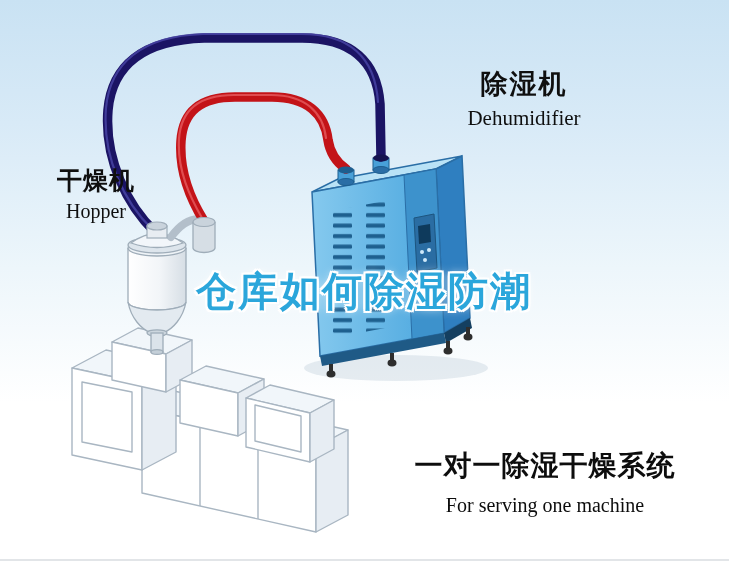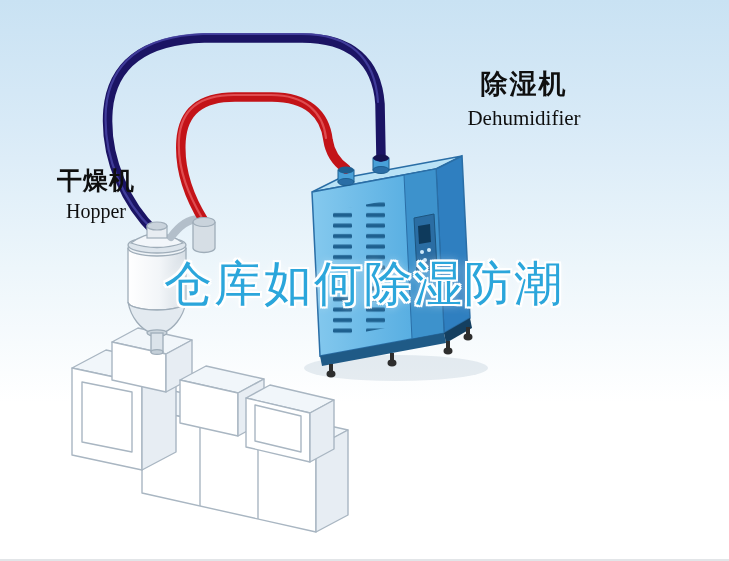--- a/index.html
+++ b/index.html
@@ -14,22 +14,22 @@
   .label { position:absolute; text-align:center; color:#0f0f0f; }
   .label .cn { font-weight:bold; }
   .serif { font-family:"Liberation Serif",serif; }
   .hopper-label { left:38px; top:164px; width:116px; }
   .hopper-label .cn { font-size:25px; letter-spacing:1px; }
   .hopper-label .en { font-size:20px; margin-top:3px; }
   .dehu-label { left:446px; top:66px; width:156px; }
   .dehu-label .cn { font-size:27px; letter-spacing:2px; }
   .dehu-label .en { font-size:21px; margin-top:4px; }
   .watermark {
-    position:absolute; left:108px; top:252px; width:512px; text-align:center;
-    font-size:48px; font-weight:normal; color:#2ba6db; letter-spacing:2px;
+    position:absolute; left:108px; top:264px; width:512px; text-align:center;
+    font-size:40px; font-weight:bold; color:#2ba6db; letter-spacing:2px;
     text-shadow: 2px 0 0 #fff, -2px 0 0 #fff, 0 2px 0 #fff, 0 -2px 0 #fff,
       2px 2px 0 #fff, -2px 2px 0 #fff, 2px -2px 0 #fff, -2px -2px 0 #fff,
       0 0 10px rgba(255,255,255,.85);
   }
   .caption { position:absolute; left:394px; top:447px; width:302px; text-align:center; color:#0d0d0d; }
   .caption .cn { font-size:28px; font-weight:bold; letter-spacing:1px; }
   .caption .en { font-size:20px; margin-top:9px; }
 </style>
 </head>
 <body>
@@ -147,14 +147,18 @@
     <div class="en serif">Dehumidifier</div>
   </div>
 
   <div class="label hopper-label">
     <div class="cn">干燥机</div>
     <div class="en serif">Hopper</div>
   </div>
 
   <div class="watermark">仓库如何除湿防潮</div>
 
+  <div class="caption">
+    <div class="cn">一对一除湿干燥系统</div>
+    <div class="en serif">For serving one machine</div>
+  </div>
 
 </div>
 
 </body></html>

